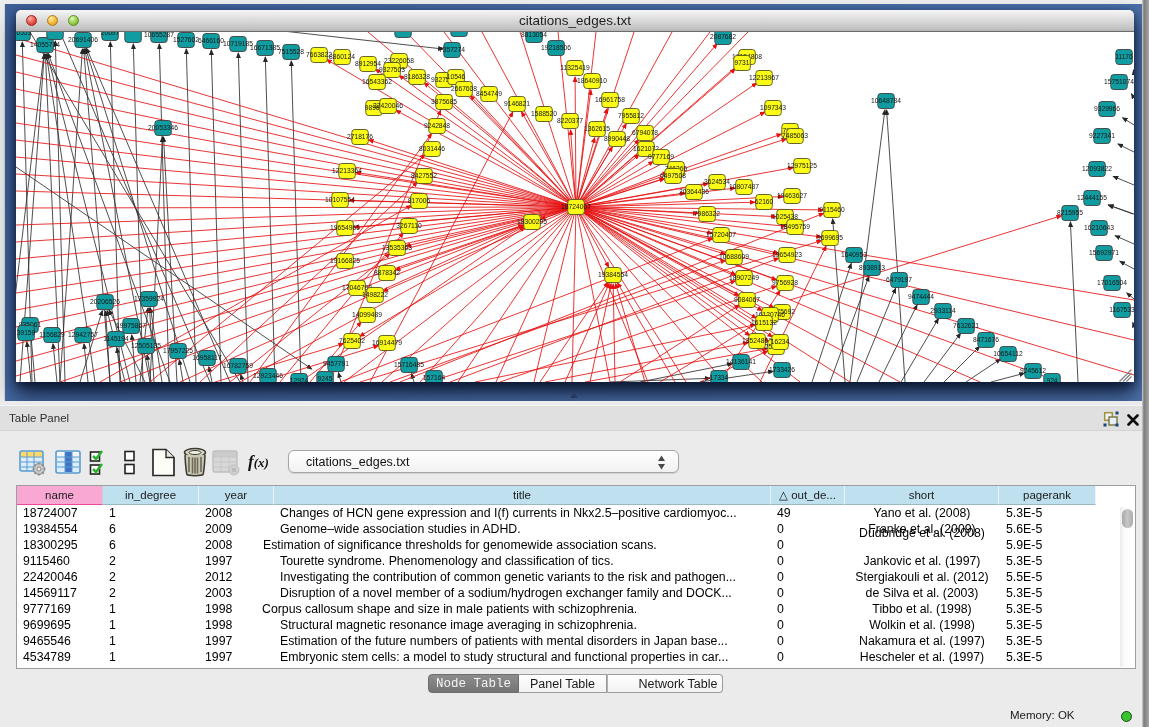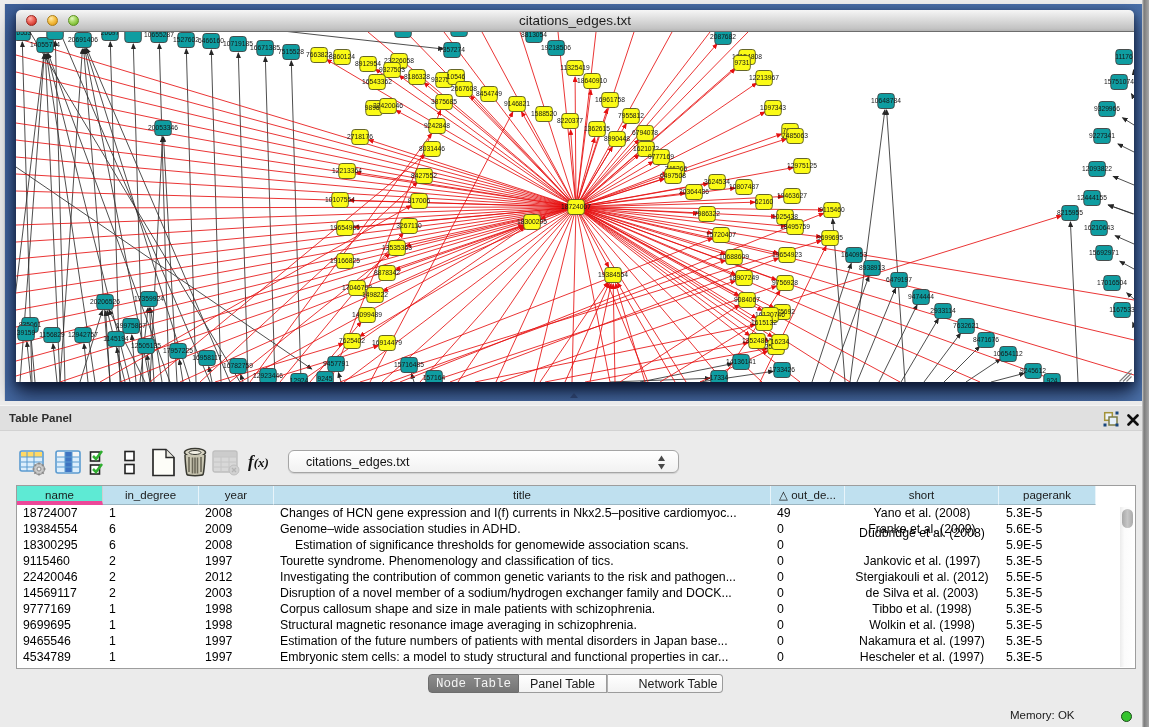--- a/index.html
+++ b/index.html
@@ -16,30 +16,30 @@
 .titlebar .title { font-size:13.5px; color:#1c1c1c; line-height:21px; }
 .tl { position:absolute; top:5px; width:11px; height:11px; border-radius:50%; }
 .tl.r { left:9.5px; background:radial-gradient(circle at 35% 28%, #ffb3ab, #ee6a60 40%, #d23b30 75%, #b02a22); border:0.5px solid #9d2720;}
 .tl.y { left:30.5px; background:radial-gradient(circle at 35% 28%, #ffe9ac, #f7c64f 40%, #e8a424 75%, #c98a16); border:0.5px solid #ab7d17;}
 .tl.g { left:51.5px; background:radial-gradient(circle at 35% 28%, #e2f7c0, #a8d964 40%, #7cbc34 75%, #64a024); border:0.5px solid #5d8f23;}
 .graphwrap { width:1118px; height:350px; background:#fff; }
 .rightstrip { position:absolute; right:0; top:0; width:7px; height:727px; background:linear-gradient(to right,#d2d2d2 0px,#7b7b7b 2px,#8d8d8d 4px,#a8a8a8 100%); }
 .grip { position:absolute; left:1119px; top:368px; width:14px; height:13px; }
 .divmark { position:absolute; left:570px; top:393px; width:0; height:0; border-left:4px solid transparent; border-right:4px solid transparent; border-bottom:5px solid #24355a; opacity:.8;}
 
-.panelhead { position:absolute; left:0; top:405px; width:1143px; height:26px; background:#e0e0e0; border-top:1px solid #f4f4f4; border-bottom:1px solid #d2d2d2;font-weight:bold;}
+.panelhead { position:absolute; left:0; top:405px; width:1143px; height:26px; background:#e0e0e0; border-top:1px solid #f4f4f4; border-bottom:1px solid #d2d2d2;}
 .panelhead .lab { position:absolute; left:9px; top:6px; font-size:11.5px; color:#2e2e2e; }
 .toolrow { position:absolute; left:0; top:432px; width:1143px; height:48px; }
 .combo { position:absolute; left:288px; top:450px; width:391px; height:23px; background:linear-gradient(#ffffff,#f1f1f1); border:1px solid #a5a5a5; border-radius:6px; box-shadow:0 1px 1px rgba(0,0,0,0.12); }
 .combo .ct { position:absolute; left:17px; top:4px; font-size:12.5px; color:#111; }
 
 .tbl { position:absolute; left:16px; top:485px; width:1120px; height:184px; background:#fff; border:1px solid #9d9d9d; }
 .thead { position:absolute; left:0; top:0; height:19px; font-size:11.5px; color:#1a1a1a; }
 .th { position:absolute; top:0; height:19px; background:#bfe0ef; border-right:1px solid #e8f4fa; border-bottom:1px solid #9cb6c2; text-align:center; line-height:19px; }
-.th.gray { background:#5eead4; border-right:1px solid #cfcfcf; border-bottom:4px solid #ec4899;}
+.th.gray { background:#f9a8d4; border-right:1px solid #cfcfcf; border-bottom:1px solid #ec4899;}
 .rows { position:absolute; left:0; top:19px; font-size:12.3px; color:#000; }
 .cell { position:absolute; height:16px; line-height:16.2px; white-space:nowrap; overflow:hidden; }
 .vsb { position:absolute; left:1103px; top:21px; width:15px; height:160px; background:linear-gradient(to right,#ececec,#fbfbfb 30%,#ffffff); }
 .vsb .thumb { position:absolute; left:2px; top:2px; width:11px; height:19px; background:linear-gradient(to right,#a8a8a8,#c6c6c6 50%,#ababab); border-radius:6px; }
 
 .tabs { position:absolute; left:428px; top:674px; height:19px; font-size:12.5px; }
 .tab { position:absolute; top:0; height:19px; line-height:18px; text-align:center; border:1px solid #9b9b9b; background:linear-gradient(#ffffff,#f2f2f2); color:#1a1a1a; }
 .tab.sel { background:linear-gradient(#8d8d8d,#747474); color:#f4f4f4; border-color:#6d6d6d; }
 .status { position:absolute; left:0; top:700px; width:1143px; height:27px; }
 .status .mem { position:absolute; left:1010px; top:9px; width:105px; text-align:left; font-size:11.5px; color:#1a1a1a; }
@@ -663,21 +663,21 @@
 <div class="cell" style="left:6px;top:16px;width:78px">19384554</div>
 <div class="cell" style="left:92px;top:16px;width:88px">6</div>
 <div class="cell" style="left:188px;top:16px;width:66px">2009</div>
 <div class="cell" style="left:263px;top:16px;width:489px">Genome–wide association studies in ADHD.</div>
 <div class="cell" style="left:760px;top:16px;width:66px">0</div>
 <div class="cell" style="left:828px;top:16px;width:154px;text-align:center">Franke et al. (2009)</div>
 <div class="cell" style="left:989px;top:16px;width:88px">5.6E-5</div>
 <div class="cell" style="left:6px;top:32px;width:78px">18300295</div>
 <div class="cell" style="left:92px;top:32px;width:88px">6</div>
 <div class="cell" style="left:188px;top:32px;width:66px">2008</div>
-<div class="cell" style="left:278px;top:32px;width:489px">Estimation of significance thresholds for genomewide association scans.</div>
+<div class="cell" style="left:246px;top:32px;width:489px">Estimation of significance thresholds for genomewide association scans.</div>
 <div class="cell" style="left:760px;top:32px;width:66px">0</div>
 <div class="cell" style="left:828px;top:20px;width:154px;text-align:center">Dudbridge et al. (2008)</div>
 <div class="cell" style="left:989px;top:32px;width:88px">5.9E-5</div>
 <div class="cell" style="left:6px;top:48px;width:78px">9115460</div>
 <div class="cell" style="left:92px;top:48px;width:88px">2</div>
 <div class="cell" style="left:188px;top:48px;width:66px">1997</div>
 <div class="cell" style="left:263px;top:48px;width:489px">Tourette syndrome. Phenomenology and classification of tics.</div>
 <div class="cell" style="left:760px;top:48px;width:66px">0</div>
 <div class="cell" style="left:828px;top:48px;width:154px;text-align:center">Jankovic et al. (1997)</div>
 <div class="cell" style="left:989px;top:48px;width:88px">5.3E-5</div>
@@ -691,21 +691,21 @@
 <div class="cell" style="left:6px;top:80px;width:78px">14569117</div>
 <div class="cell" style="left:92px;top:80px;width:88px">2</div>
 <div class="cell" style="left:188px;top:80px;width:66px">2003</div>
 <div class="cell" style="left:263px;top:80px;width:489px">Disruption of a novel member of a sodium/hydrogen exchanger family and DOCK...</div>
 <div class="cell" style="left:760px;top:80px;width:66px">0</div>
 <div class="cell" style="left:828px;top:80px;width:154px;text-align:center">de Silva et al. (2003)</div>
 <div class="cell" style="left:989px;top:80px;width:88px">5.3E-5</div>
 <div class="cell" style="left:6px;top:96px;width:78px">9777169</div>
 <div class="cell" style="left:92px;top:96px;width:88px">1</div>
 <div class="cell" style="left:188px;top:96px;width:66px">1998</div>
-<div class="cell" style="left:263px;top:96px;width:489px">Corpus callosum shape and size in male patients with schizophrenia.</div>
+<div class="cell" style="left:245px;top:96px;width:489px">Corpus callosum shape and size in male patients with schizophrenia.</div>
 <div class="cell" style="left:760px;top:96px;width:66px">0</div>
 <div class="cell" style="left:828px;top:96px;width:154px;text-align:center">Tibbo et al. (1998)</div>
 <div class="cell" style="left:989px;top:96px;width:88px">5.3E-5</div>
 <div class="cell" style="left:6px;top:112px;width:78px">9699695</div>
 <div class="cell" style="left:92px;top:112px;width:88px">1</div>
 <div class="cell" style="left:188px;top:112px;width:66px">1998</div>
 <div class="cell" style="left:263px;top:112px;width:489px">Structural magnetic resonance image averaging in schizophrenia.</div>
 <div class="cell" style="left:760px;top:112px;width:66px">0</div>
 <div class="cell" style="left:828px;top:112px;width:154px;text-align:center">Wolkin et al. (1998)</div>
 <div class="cell" style="left:989px;top:112px;width:88px">5.3E-5</div>

